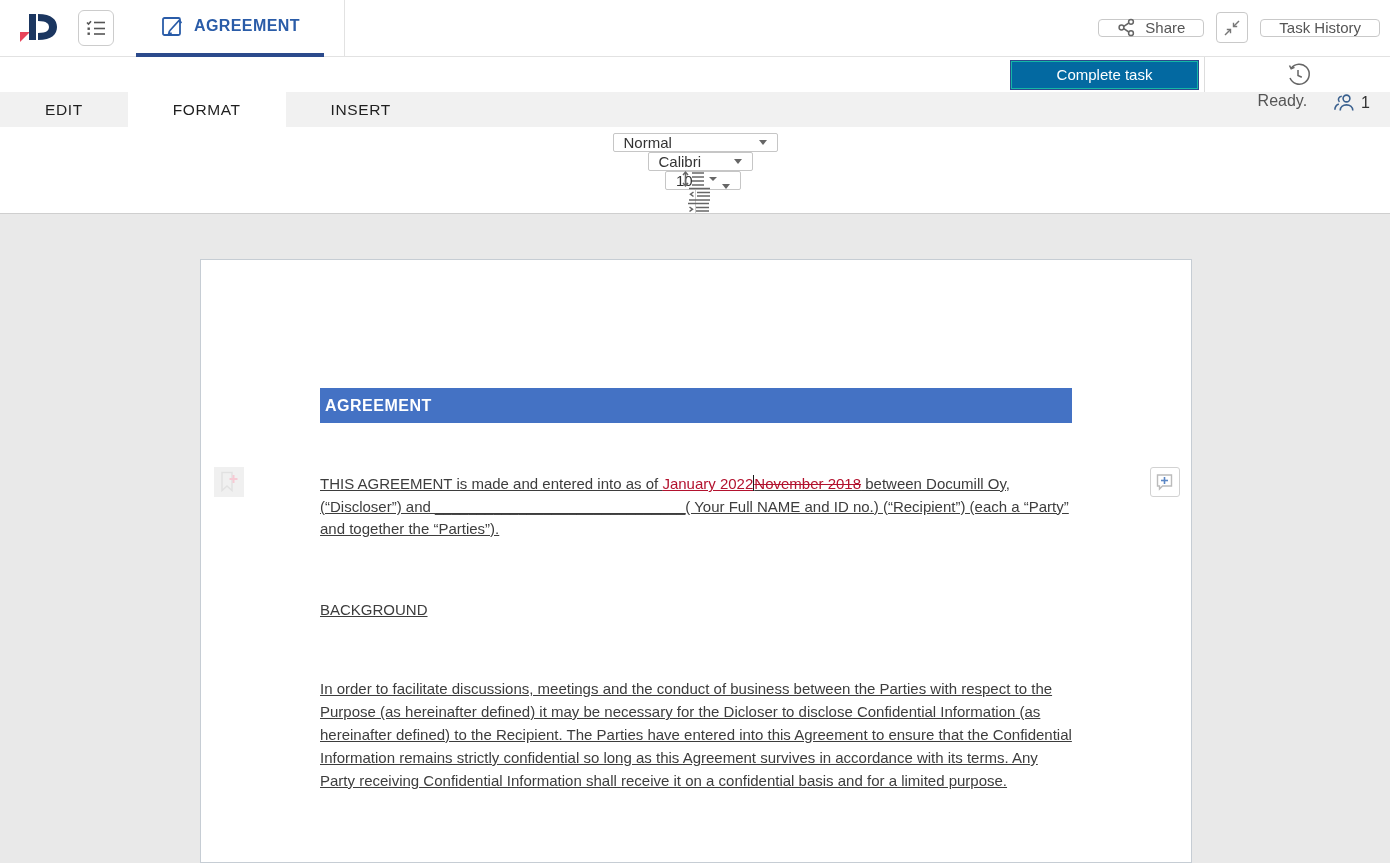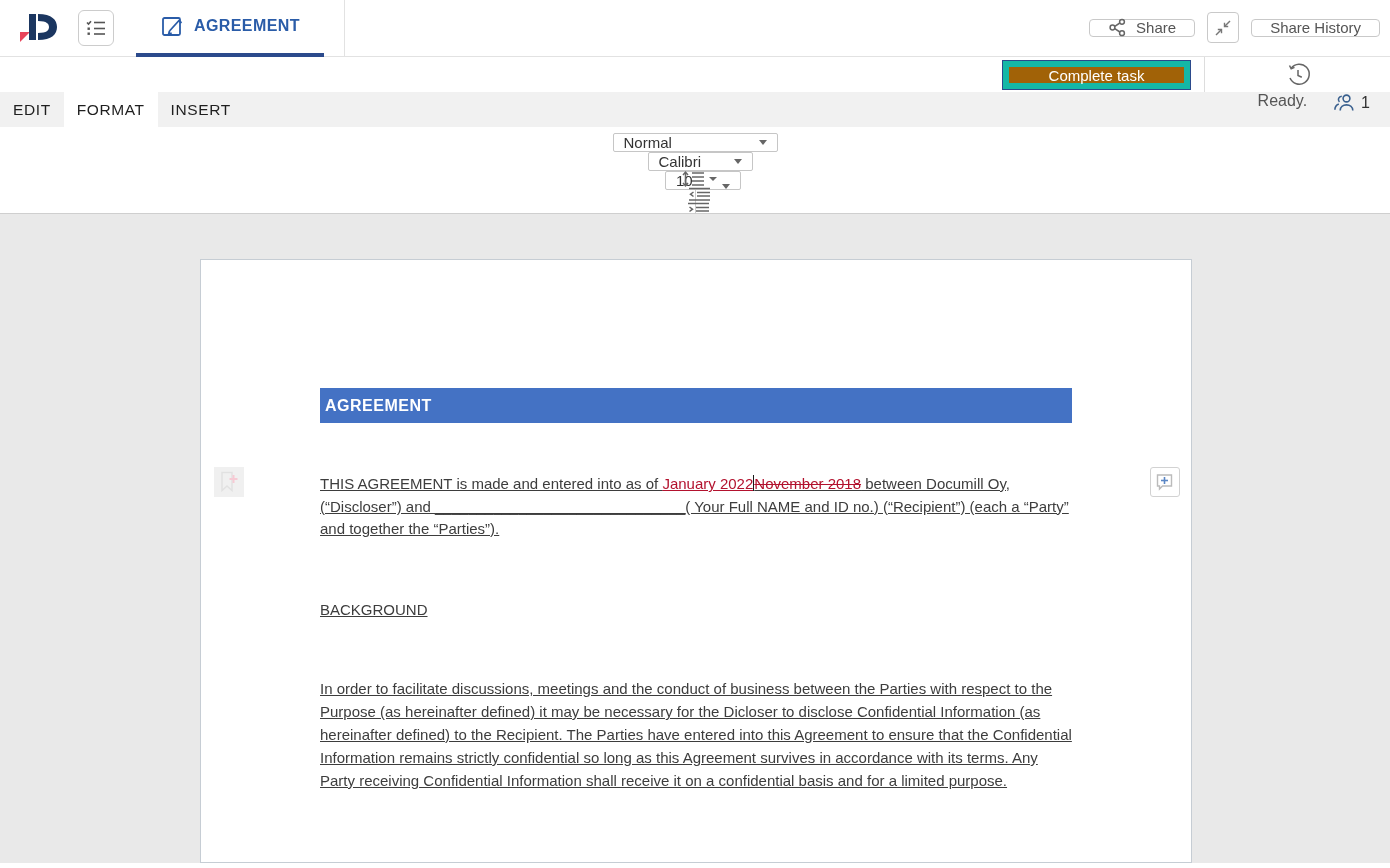--- a/index.html
+++ b/index.html
@@ -20,29 +20,29 @@
   .topbar-right { position:absolute; right:10px; top:12px; display:flex; align-items:center; gap:12px; }
   .pill-btn { height:18px; padding:0 18px; border:1px solid #c9c9c9; border-radius:4px;
     background:#fff; color:#555; font-size:15px; display:flex; align-items:center; gap:9px;
     cursor:pointer; font-family:inherit; }
   .sq-btn { width:32px; height:31px; border:1px solid #c9c9c9; border-radius:4px; background:#fff;
     display:flex; align-items:center; justify-content:center; cursor:pointer; }
 
   
   .actionbar { height:35px; display:flex; align-items:center; background:#fff; }
   .actionbar .spacer { flex:1; }
-  .complete-btn { width:187px; height:28px; background:#a16207; border:6px solid #14b8a6;
+  .complete-btn { width:187px; height:28px; background:#0369a1; border:1px solid #14b8a6;
     outline:1px solid #2b4a8c; color:#fff; font-size:15px; font-family:inherit;
-    cursor:pointer; margin-right:14px; }
+    cursor:pointer; margin-right:6px; }
   .action-right { width:186px; height:35px; border-left:1px solid #ddd;
     display:flex; align-items:center; justify-content:center; }
 
   
   .ribbon-tabs { height:35px; background:#f1f1f1; display:flex; align-items:stretch; }
-  .rtab { padding:0 13px; display:flex; align-items:center; font-size:15.5px; color:#1f1f1f;
+  .rtab { padding:0 45px; display:flex; align-items:center; font-size:15.5px; color:#1f1f1f;
     letter-spacing:.6px; cursor:pointer; }
   .rtab.active { background:#fff; }
   .ribbon-right { margin-left:auto; display:flex; align-items:flex-start; gap:26px; padding-right:20px; }
   .ready-txt { color:#555; font-size:16px; }
   .users { display:flex; align-items:center; gap:5px; color:#333; font-size:16px; }
 
   
   .toolbar { background:#fff; border-bottom:1px solid #cfcfcf; padding:6px 10px 8px; }
   .trow { display:flex; align-items:center; height:36px;flex-direction:column; }
   .trow2 { height:34px; margin-top:2px; }
@@ -131,21 +131,21 @@
     </button>
     <button class="sq-btn">
       <svg width="18" height="18" viewBox="0 0 18 18" fill="none" stroke="#777" stroke-width="1.4">
         <line x1="16" y1="2" x2="10.5" y2="7.5"></line>
           <path d="M10.5 3.8 v3.7 h3.7"></path>
         <line x1="2" y1="16" x2="7.5" y2="10.5"></line>
           <path d="M7.5 14.2 v-3.7 h-3.7"></path>
       </svg>
     </button>
     <button class="pill-btn">
-      <span>Share History</span>
+      <span>Task History</span>
     </button>
   </div>
 </div>
 
 <div class="actionbar">
   <div class="spacer"></div>
   <button class="complete-btn">Complete task</button>
   <div class="action-right">
     <button class="sq-btn" style="border:none;">
       <svg width="26" height="26" viewBox="0 0 26 26" fill="none" stroke="#666" stroke-width="1.5">

